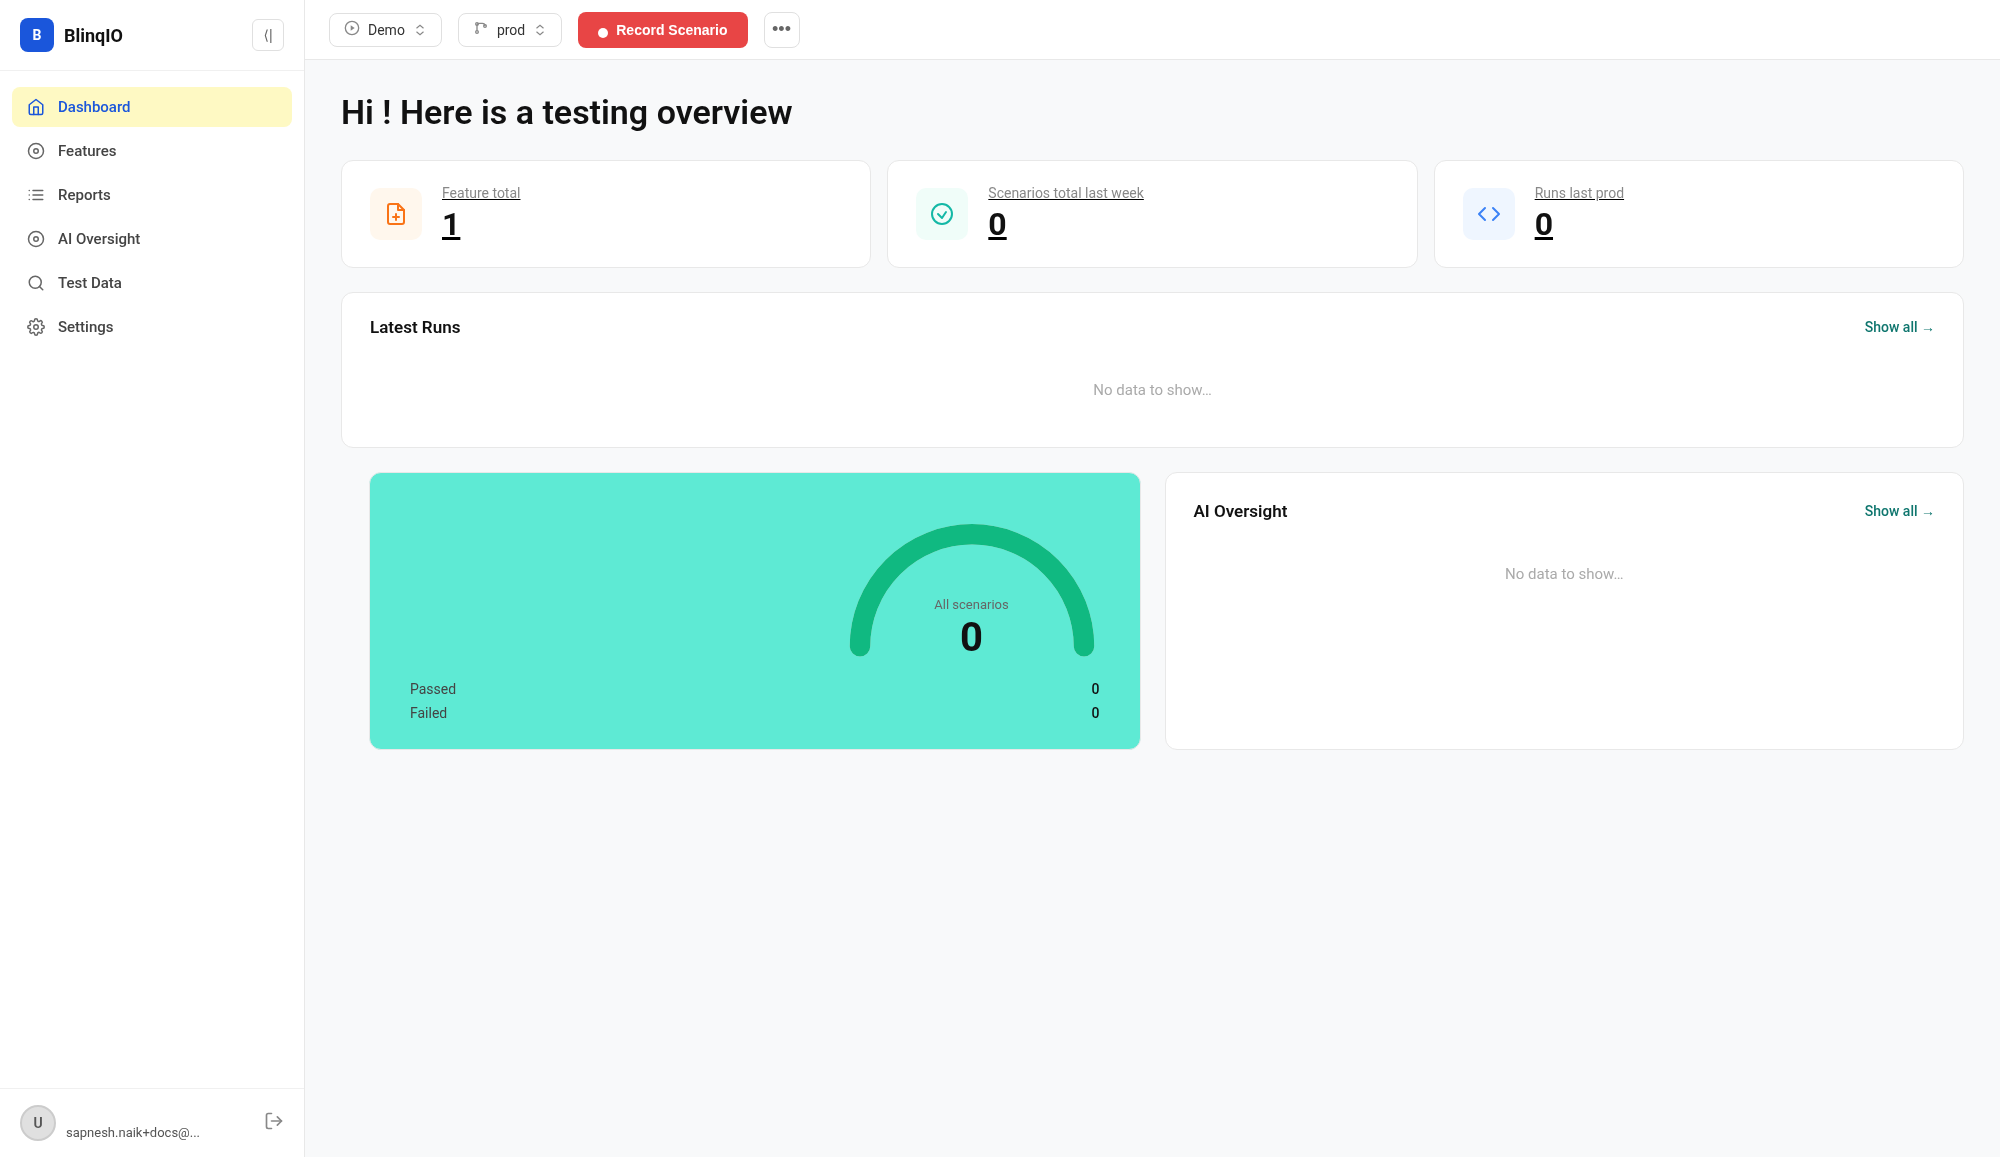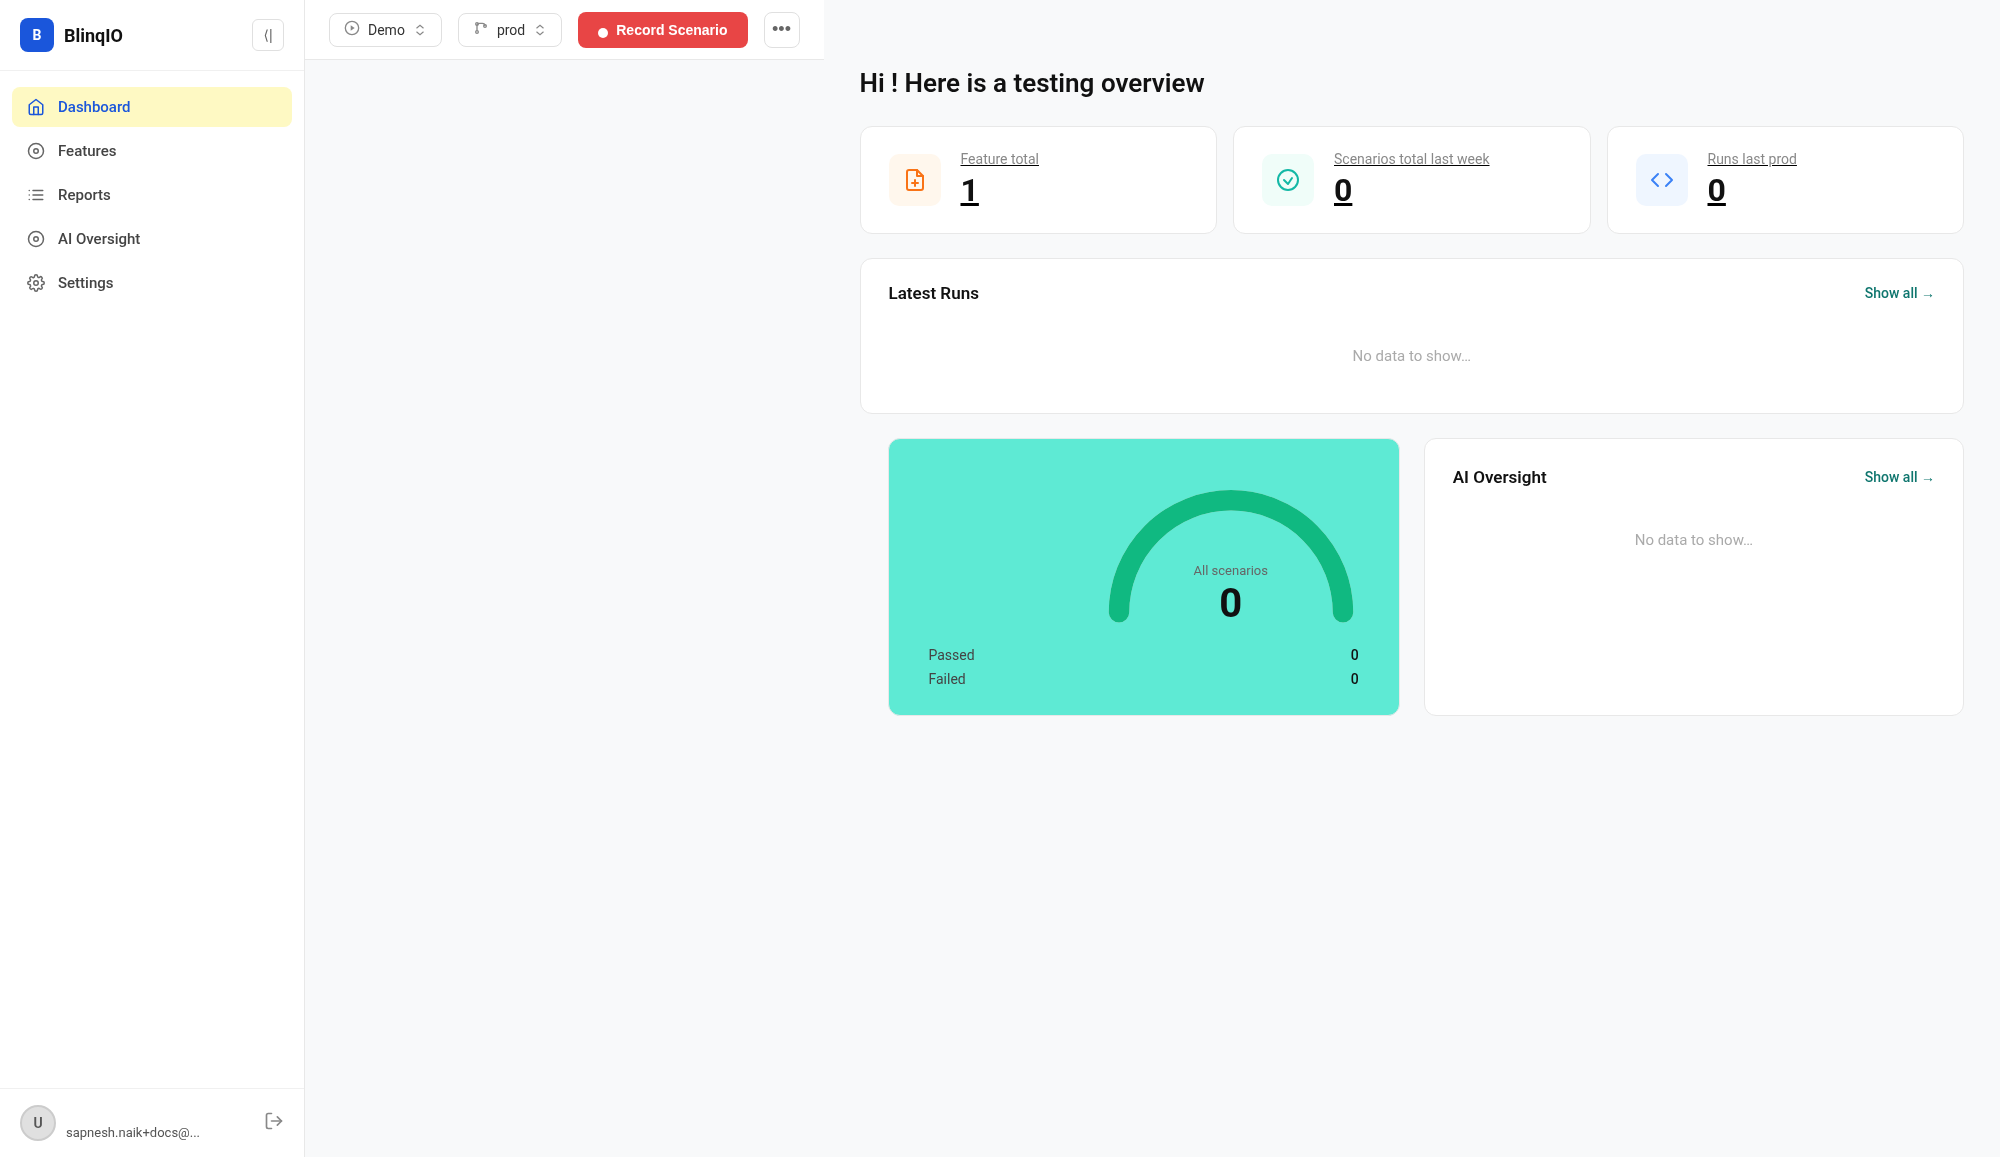--- a/index.html
+++ b/index.html
@@ -123,20 +123,21 @@
       border: none;
       cursor: pointer;
       color: #888;
       font-size: 18px;
     }
 
     
     .main {
       flex: 1;
       display: flex;
+      flex-direction: column;
       overflow-y: auto;
     }
     .topbar {
       background: #fff;
       border-bottom: 1px solid #e8e8e8;
       padding: 0 24px;
       height: 60px;
       display: flex;
       align-items: center;
       gap: 16px;
@@ -187,25 +188,24 @@
       color: #666;
       font-size: 18px;
     }
 
     
     .content {
       padding: 32px 36px;
       flex: 1;
     }
     .page-title {
-      font-size: 26px;
+      font-size: 34px;
       font-weight: 600;
       color: #111;
       margin-bottom: 28px;
-      margin-top: 36px;
     }
 
     
     .stats-grid {
       display: grid;
       grid-template-columns: repeat(3, 1fr);
       gap: 16px;
       margin-bottom: 24px;
     }
     .stat-card {
@@ -400,20 +400,29 @@
         <svg width="18" height="18" viewBox="0 0 24 24" fill="none" stroke="#666" stroke-width="2" stroke-linecap="round" stroke-linejoin="round">
             <circle cx="12" cy="12" r="10"></circle>
             <circle cx="12" cy="12" r="3"></circle>
           </svg>
       </span>
       <span>AI Oversight</span>
     </div>
     <div class="nav-item">
       <span class="nav-icon">
         <svg width="18" height="18" viewBox="0 0 24 24" fill="none" stroke="#666" stroke-width="2" stroke-linecap="round" stroke-linejoin="round">
+            <circle cx="11" cy="11" r="8"></circle>
+            <line x1="21" y1="21" x2="16.65" y2="16.65"></line>
+          </svg>
+      </span>
+      <span>Test Data</span>
+    </div>
+    <div class="nav-item">
+      <span class="nav-icon">
+        <svg width="18" height="18" viewBox="0 0 24 24" fill="none" stroke="#666" stroke-width="2" stroke-linecap="round" stroke-linejoin="round">
             <circle cx="12" cy="12" r="3"></circle>
             <path d="M19.4 15a1.65 1.65 0 0 0 .33 1.82l.06.06a2 2 0 0 1-2.83 2.83l-.06-.06a1.65 1.65 0 0 0-1.82-.33 1.65 1.65 0 0 0-1 1.51V21a2 2 0 0 1-4 0v-.09A1.65 1.65 0 0 0 9 19.4a1.65 1.65 0 0 0-1.82.33l-.06.06a2 2 0 0 1-2.83-2.83l.06-.06A1.65 1.65 0 0 0 4.68 15a1.65 1.65 0 0 0-1.51-1H3a2 2 0 0 1 0-4h.09A1.65 1.65 0 0 0 4.6 9a1.65 1.65 0 0 0-.33-1.82l-.06-.06a2 2 0 0 1 2.83-2.83l.06.06A1.65 1.65 0 0 0 9 4.68a1.65 1.65 0 0 0 1-1.51V3a2 2 0 0 1 4 0v.09a1.65 1.65 0 0 0 1 1.51 1.65 1.65 0 0 0 1.82-.33l.06-.06a2 2 0 0 1 2.83 2.83l-.06.06A1.65 1.65 0 0 0 19.4 9a1.65 1.65 0 0 0 1.51 1H21a2 2 0 0 1 0 4h-.09a1.65 1.65 0 0 0-1.51 1z"></path>
           </svg>
       </span>
       <span>Settings</span>
     </div>
   </nav>
 
   <div class="sidebar-footer">
     <div class="user-info">

